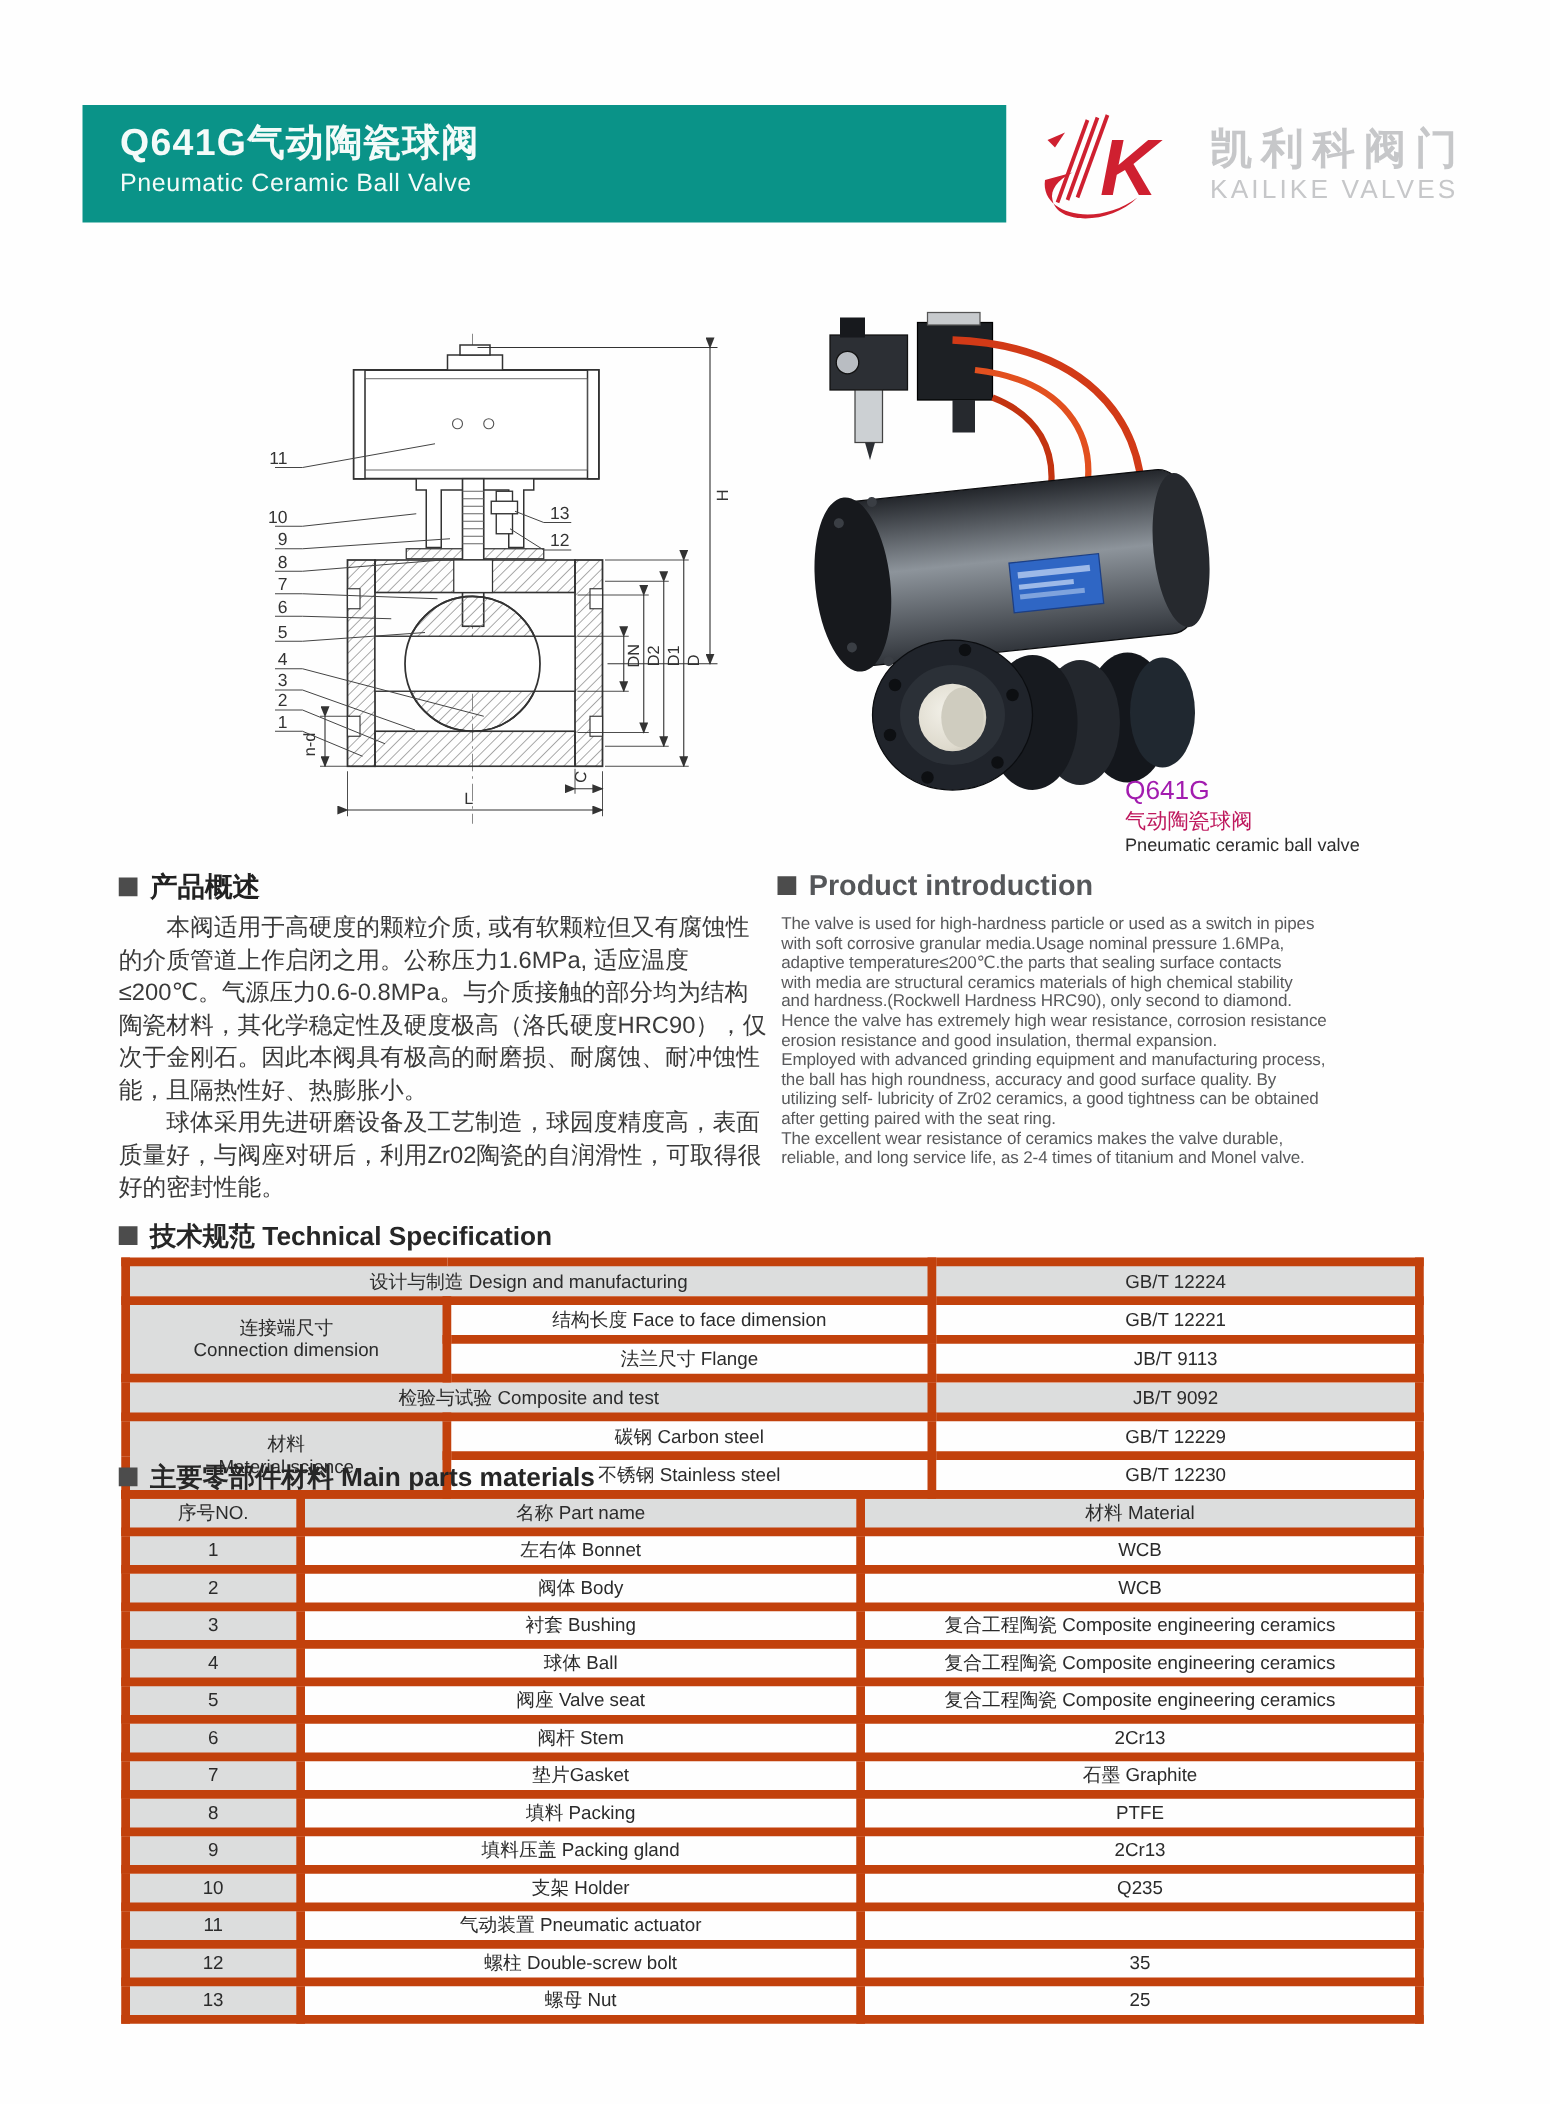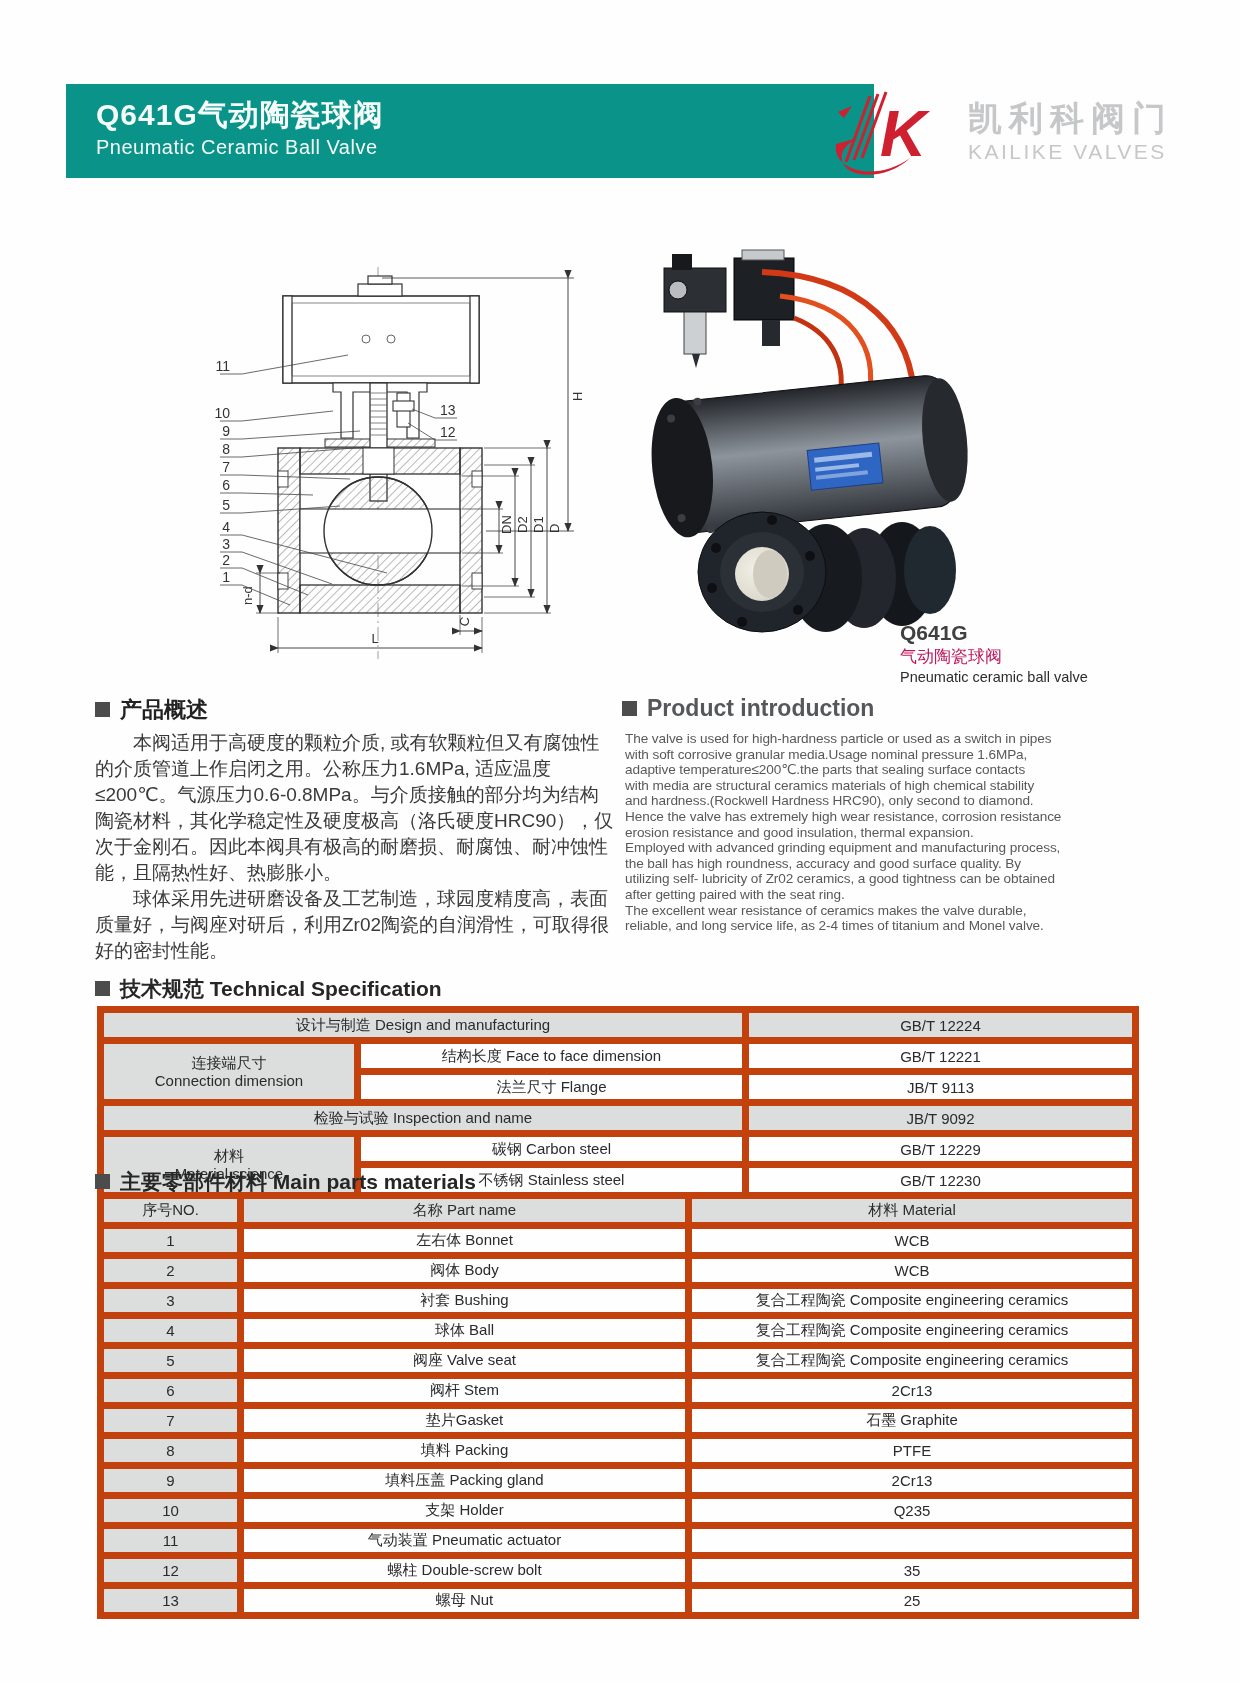--- a/index.html
+++ b/index.html
@@ -4,35 +4,35 @@
 <style>
   html,body{margin:0;padding:0;}
   body{
     width:1240px;height:1683px;position:relative;overflow:hidden;
     background:#fefefe;
     font-family:"Liberation Sans","DejaVu Sans",sans-serif;
     color:#2e2e2e;
   }
   
   .banner{
-    position:absolute;left:66px;top:84px;width:808px;height:94px;
+    position:absolute;left:66px;top:84px;width:739px;height:94px;
     background:#0a9388;color:#f4fbf9;box-sizing:border-box;padding:13px 0 0 30px;
   }
   .banner .t-zh{font-size:30px;font-weight:bold;letter-spacing:1px;line-height:36px;}
   .banner .t-en{font-size:20px;font-weight:400;line-height:28px;letter-spacing:.5px;}
   
   .logo{position:absolute;left:818px;top:84px;width:400px;height:100px;}
   .logo svg{position:absolute;left:0;top:0;}
   .logo .zh{position:absolute;left:150px;top:12px;font-size:34px;font-weight:bold;color:#c6c7c9;letter-spacing:7px;white-space:nowrap;}
   .logo .en{position:absolute;left:150px;top:56px;font-size:21px;font-weight:normal;color:#c6c7c9;letter-spacing:2.5px;white-space:nowrap;}
   
   .drawing{position:absolute;left:150px;top:243px;width:450px;height:420px;}
   .photo{position:absolute;left:612px;top:238px;width:420px;height:395px;}
   .caption{position:absolute;left:900px;top:620px;width:260px;line-height:1.25;}
-  .caption .model{font-size:21px;font-weight:bold;color:#404040;}
+  .caption .model{font-size:21px;font-weight:normal;color:#a21caf;}
   .caption .zh{font-size:17px;color:#be185d;font-weight:normal;}
   .caption .en{font-size:14.5px;color:#2c2c2c;}
   
   .sec-head{position:absolute;font-weight:bold;white-space:nowrap;}
   .sec-head .sq{display:inline-block;width:15px;height:15px;background:#4c4c4c;margin-right:10px;}
   .head-overview{left:95px;top:695px;font-size:22px;color:#222;}
   .head-intro{left:622px;top:695px;font-size:23px;color:#55575a;}
   .head-spec{left:95px;top:975px;font-size:21px;color:#262626;}
   .head-parts{left:95px;top:1156px;font-size:21px;color:#262626;margin-top:12px;}
   
@@ -333,21 +333,21 @@
       <div class="cellsub">Connection dimension</div>
     </td>
     <td>结构长度 Face to face dimension</td>
     <td>GB/T 12221</td>
   </tr>
   <tr>
     <td>法兰尺寸 Flange</td>
     <td>JB/T 9113</td>
   </tr>
   <tr class="gray">
-    <td colspan="2">检验与试验  Inspection and name</td>
+    <td colspan="2">检验与试验  Composite and test</td>
     <td>JB/T 9092</td>
   </tr>
   <tr>
     <td rowspan="2" class="gray">
       <div class="cellsub">材料</div>
       <div class="cellsub">Material science</div>
     </td>
     <td>碳钢 Carbon steel</td>
     <td>GB/T 12229</td>
   </tr>

